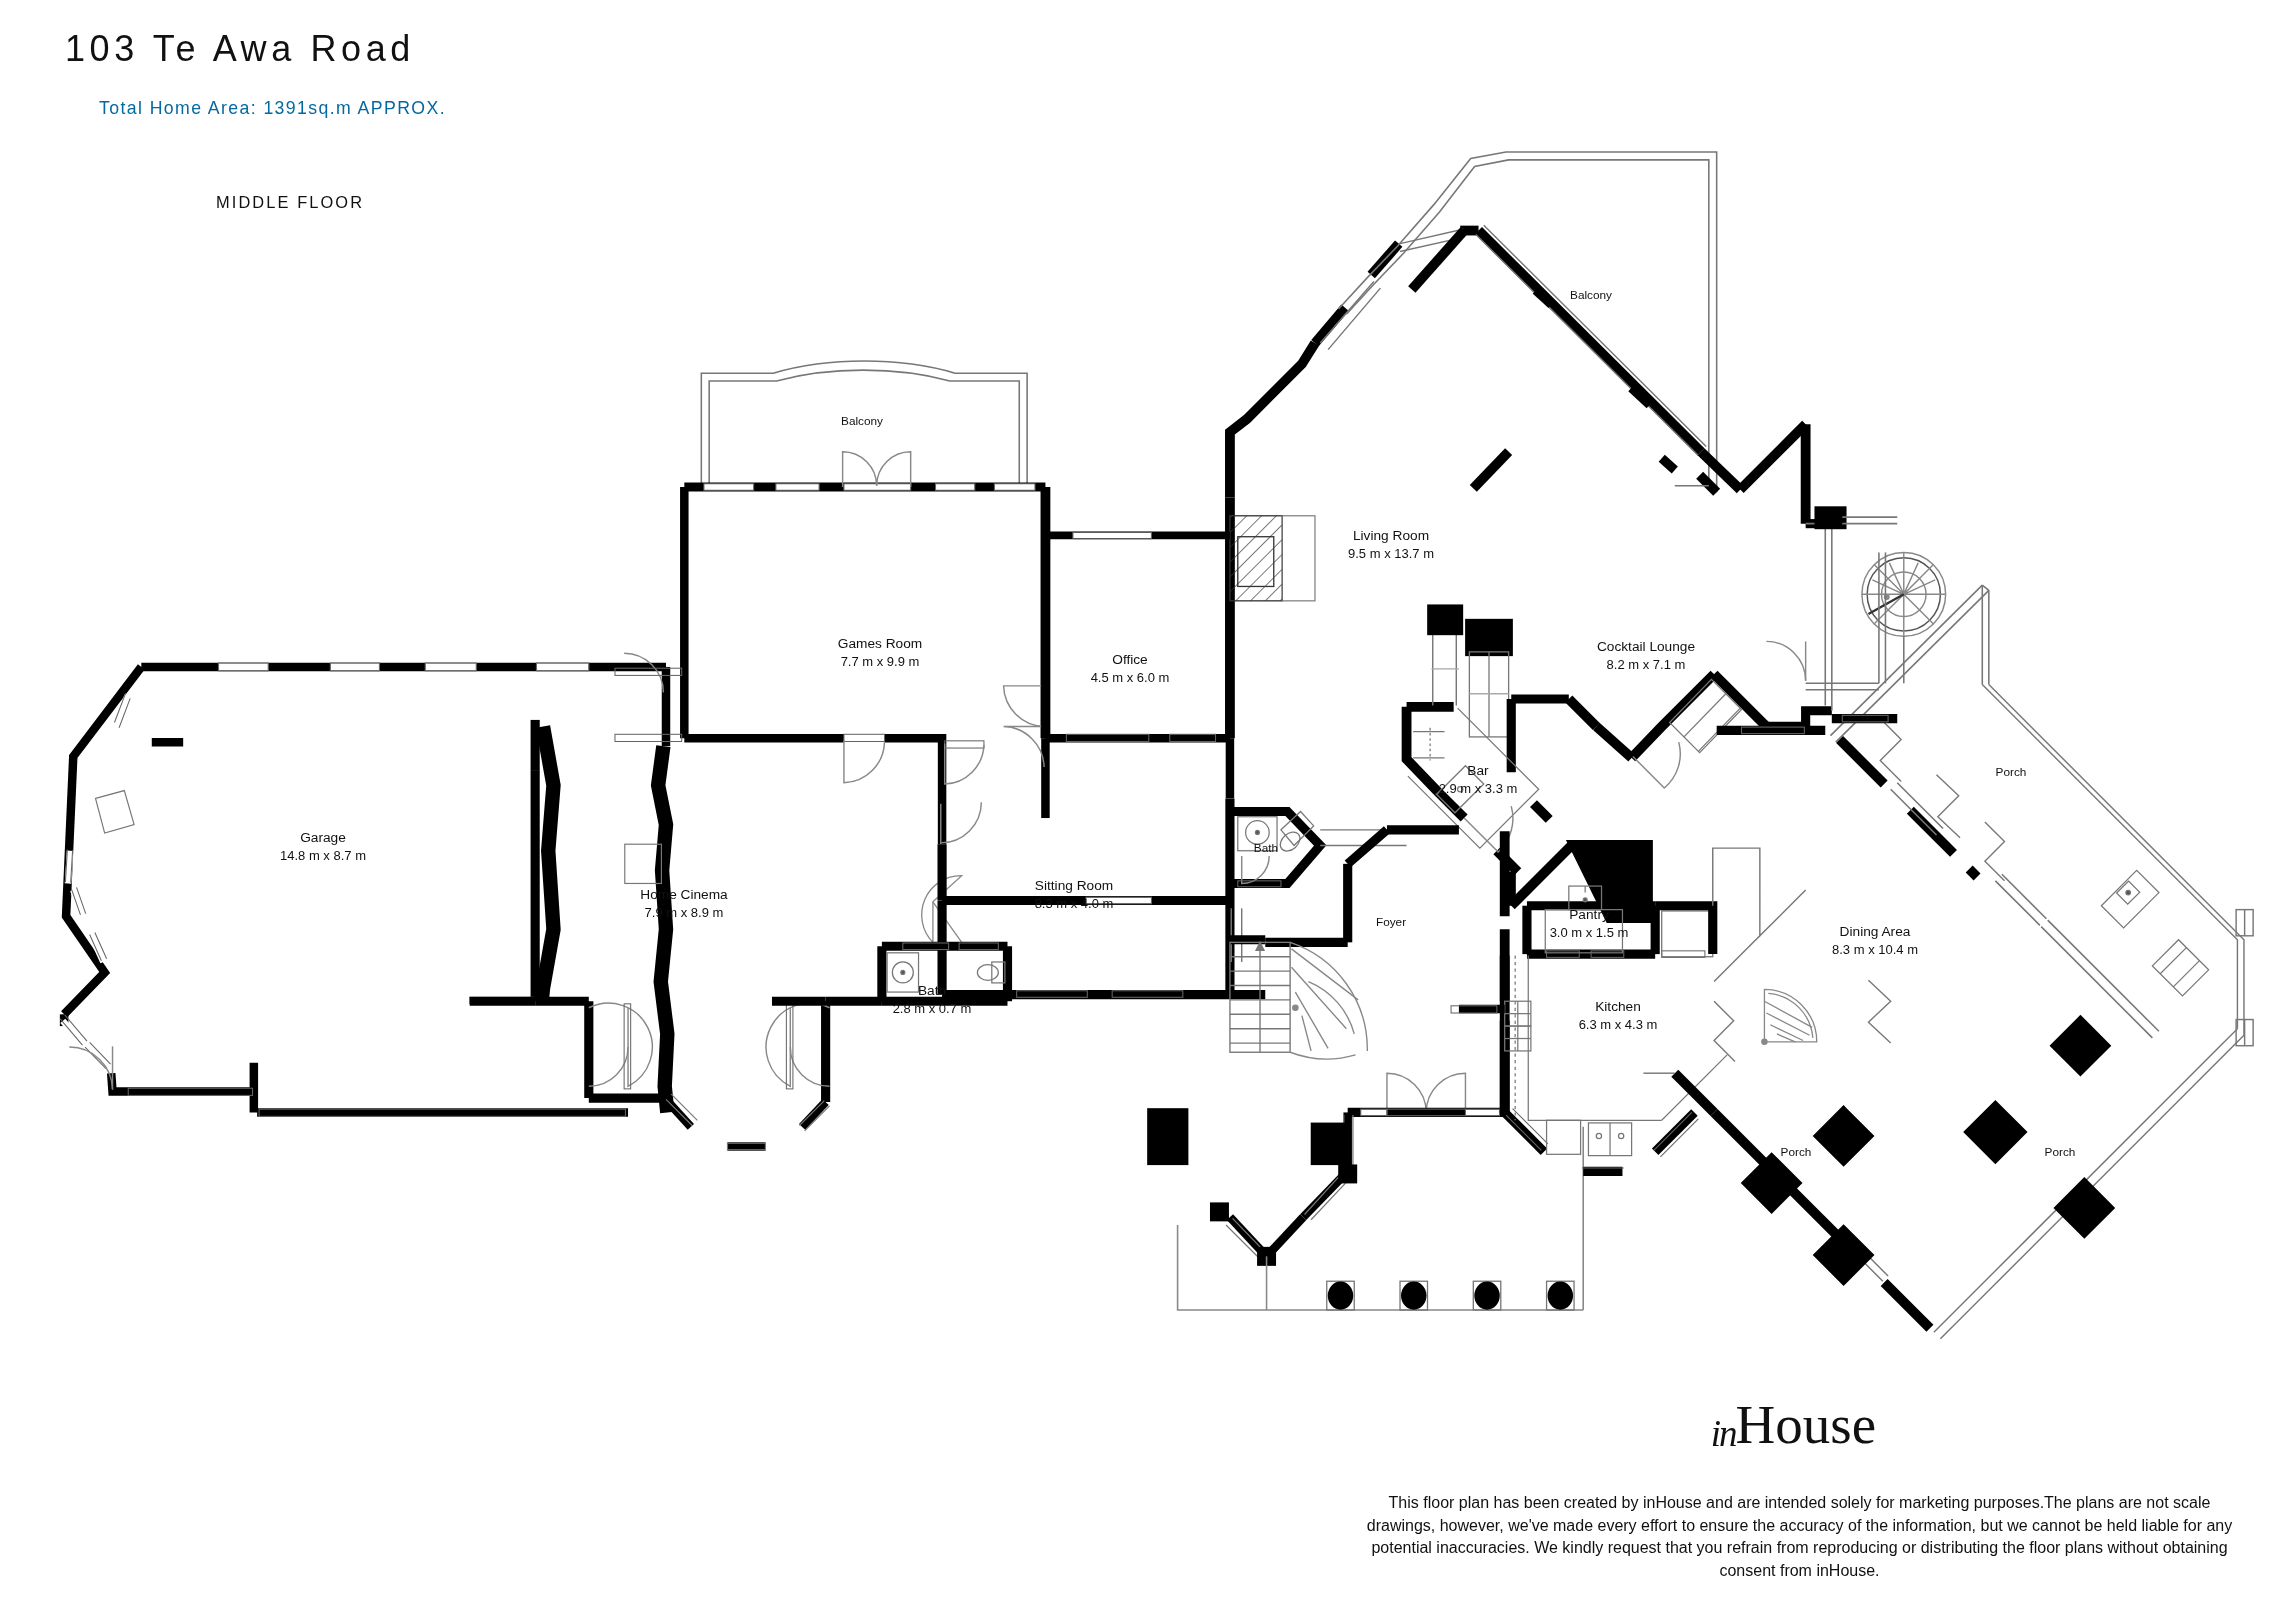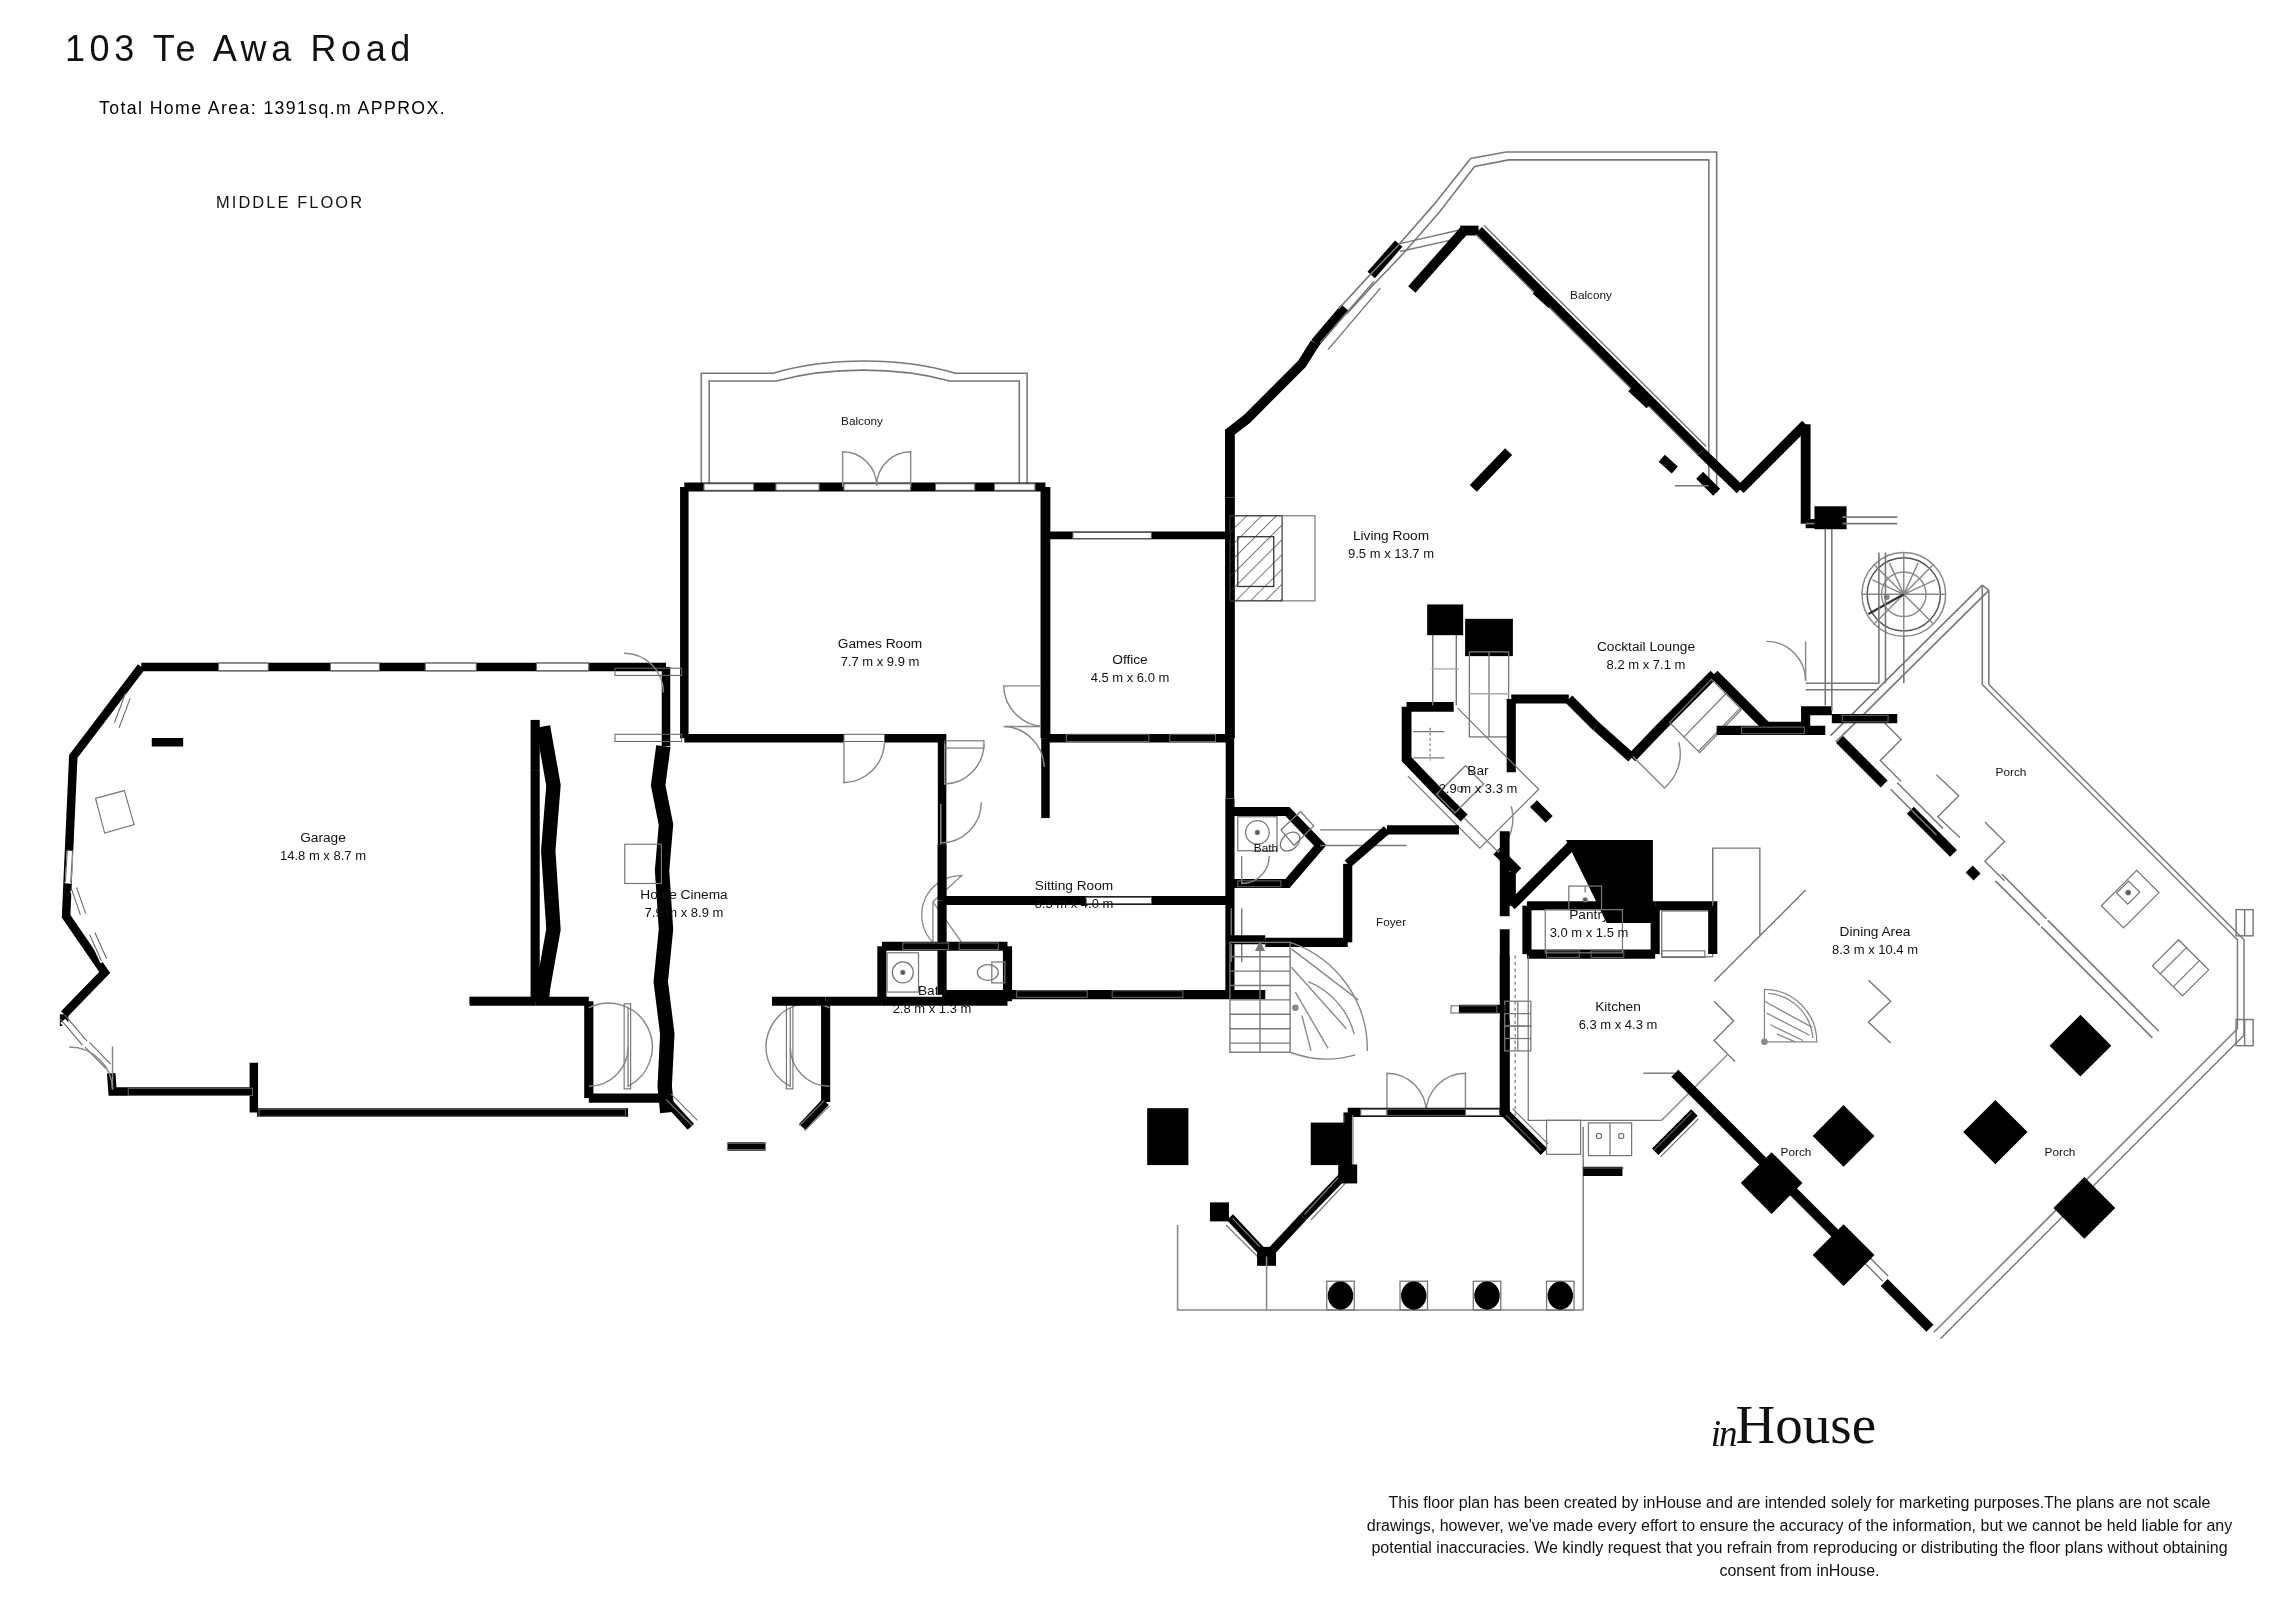--- a/index.html
+++ b/index.html
@@ -6,21 +6,21 @@
   body{
     width:2295px;height:1623px;position:relative;overflow:hidden;
     font-family:"Liberation Sans","DejaVu Sans",sans-serif;color:#111;
   }
   #plan-title{
     position:absolute;left:65px;top:27.5px;
     font-size:36px;letter-spacing:4.6px;font-weight:400;color:#111;white-space:nowrap;
   }
   #plan-subtitle{
     position:absolute;left:99px;top:98px;
-    font-size:17.7px;letter-spacing:1.4px;color:#000000;white-space:nowrap;
+    font-size:17.7px;letter-spacing:1.4px;color:#0369a1;white-space:nowrap;
   }
   #plan-floorlabel{
     position:absolute;left:216px;top:168px;
     font-size:16.4px;letter-spacing:2.1px;color:#111;white-space:nowrap;margin-top:25px;
   }
   #drawing{position:absolute;left:0;top:0;width:2295px;height:1623px;}
   #brand-wrap{
     position:absolute;left:1656px;top:1397px;width:275px;text-align:center;
   }
   #brand-logo{
@@ -657,21 +657,21 @@
     <div class="room-label" style="left: 1875px; top: 941px;">
       <span class="rl-name">Dining Area</span>
       <span class="rl-dim">8.3 m x 10.4 m</span>
     </div>
     <div class="room-label" style="left: 1618px; top: 1016px;">
       <span class="rl-name">Kitchen</span>
       <span class="rl-dim">6.3 m x 4.3 m</span>
     </div>
     <div class="room-label" style="left: 932px; top: 1000px;">
       <span class="rl-name">Bath</span>
-      <span class="rl-dim">2.8 m x 1.3 m</span>
+      <span class="rl-dim">2.8 m x 0.7 m</span>
     </div>
     <div class="room-label small" style="left: 1796px; top: 1153px;">
       <span class="rl-name">Porch</span>
     </div>
     <div class="room-label small" style="left: 2060px; top: 1153px;">
       <span class="rl-name">Porch</span>
     </div>
   </div>
 
 <div id="brand-wrap">

